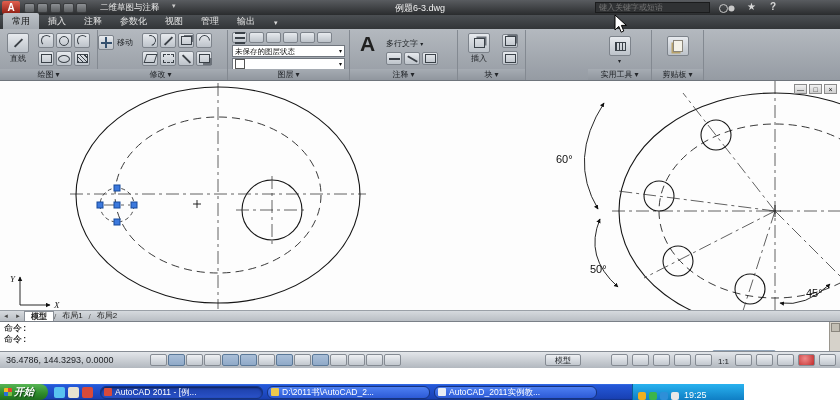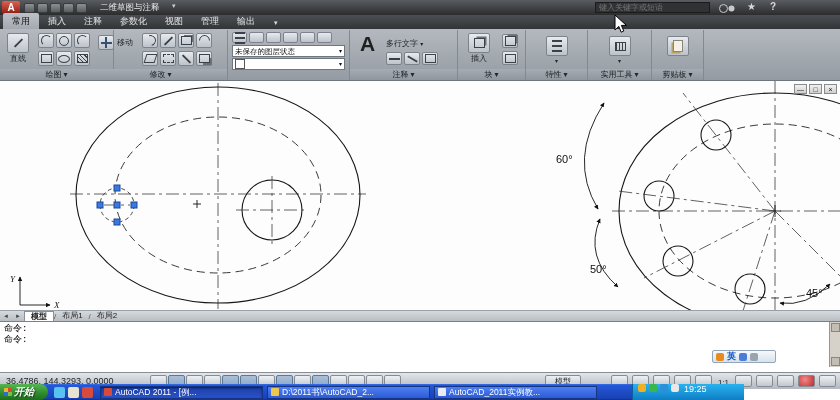--- a/index.html
+++ b/index.html
@@ -95,21 +95,21 @@
   .cmdscroll{position:absolute;right:0;top:0;width:10px;height:45px;background:#d6d2ca;
     border-left:1px solid #9a968e;}
   .cmdscroll i{position:absolute;left:1px;width:7px;height:7px;background:#c2beb4;border:1px solid #8a867e;}
   .imebar{position:absolute;right:64px;bottom:4px;width:64px;height:13px;
     background:linear-gradient(#f6f9fc,#d8e2ec);border:1px solid #93a6ba;border-radius:2px;
     display:flex;align-items:center;gap:3px;padding:0 3px;box-sizing:border-box;}
   .imebar .lang{font-size:9px;font-weight:bold;color:#0a56c2;line-height:11px;}
   .imeic{width:8px;height:8px;border-radius:2px;}
 
   
-  .statusbar{position:absolute;left:0;top:372px;width:840px;height:17px;
+  .statusbar{position:absolute;left:0;top:351px;width:840px;height:17px;
     background:linear-gradient(#e3e6ea,#b2b8bf);border-top:1px solid #878d95;box-sizing:border-box;}
   .coords{position:absolute;left:6px;top:3px;font-size:9px;color:#1c1f23;}
   .toggles{position:absolute;left:150px;top:2px;display:flex;gap:1px;}
   .sbtn{width:17px;height:12px;background:linear-gradient(#eef0f3,#c2c8cf);
     border:1px solid #858b93;border-radius:2px;box-sizing:border-box;}
   .sbtn.pressed{background:linear-gradient(#aabfd8,#8fa9c8);border-color:#5a7898;}
   .modelbtn{position:absolute;left:545px;top:2px;width:36px;height:12px;
     background:linear-gradient(#eef0f3,#c2c8cf);border:1px solid #858b93;border-radius:2px;
     font-size:8px;text-align:center;line-height:11px;color:#1c1f23;box-sizing:border-box;}
   .srights{position:absolute;right:4px;top:2px;display:flex;gap:4px;align-items:flex-end;}
@@ -118,69 +118,70 @@
   
   .taskbar{position:absolute;left:0;top:384px;width:744px;height:16px;
     background:linear-gradient(#3a71e8 0%,#2458d8 8%,#1941b4 90%,#12307f 100%);}
   .startbtn{position:absolute;left:0;top:0;width:48px;height:16px;
     background:linear-gradient(#57b554,#2e8b2b 60%,#1f6d1e);border-radius:0 8px 8px 0;
     color:#fff;font-weight:bold;font-style:italic;font-size:10px;line-height:16px;
     text-align:center;text-shadow:1px 1px 1px #14401a;}
   .flag{position:absolute;left:4px;top:4px;width:8px;height:8px;
     background:conic-gradient(#e2422e 0 25%,#7bc043 0 50%,#2a6fd8 0 75%,#f2b824 0);border-radius:1px;}
   .ql{position:absolute;top:2.5px;width:11px;height:11px;border-radius:2px;}
-  .task{position:absolute;top:1.5px;height:13px;width:163px;border-radius:0;
+  .task{position:absolute;top:1.5px;height:13px;width:163px;border-radius:6px;
     background:linear-gradient(#4d80f2,#2d5ad6);border:1px solid #16347f;
     color:#fff;font-size:8.5px;line-height:12px;padding:0 3px;box-sizing:border-box;
     white-space:nowrap;overflow:hidden;display:flex;align-items:center;gap:3px;}
   .task.active{background:linear-gradient(#1c3fa8,#2a52c8);box-shadow:inset 0 1px 2px #0c1f55;}
   .tico{width:8px;height:8px;border-radius:1px;flex:0 0 auto;}
   .tray{position:absolute;right:0;top:0;width:112px;height:16px;
     background:linear-gradient(#29b2ef,#0f7ec4);border-left:1px solid #0a5f96;
-    display:flex;align-items:flex-start;gap:3px;padding-left:5px;box-sizing:border-box;}
+    display:flex;align-items:flex-end;gap:3px;padding-left:5px;box-sizing:border-box;}
   .trayic{width:8px;height:8px;border-radius:2px;}
   .time{color:#fff;font-size:9px;margin-left:2px;}
 
   
   .cursor{position:absolute;left:614px;top:14px;z-index:50;}
 </style>
 </head>
 <body>
 
 <div class="screen">
 
   <div class="titlebar">
     <div class="logo">A</div>
     <div class="ticon" style="left:24px"></div>
     <div class="ticon" style="left:37px"></div>
     <div class="ticon" style="left:50px"></div>
     <div class="ticon" style="left:63px"></div>
     <div class="ticon" style="left:76px"></div>
     <div class="workspace">二维草图与注释</div>
     <div class="ws-drop">▾</div>
+    <div class="filename">例题6-3.dwg</div>
     <input class="search" placeholder="键入关键字或短语" style="">
     <div class="binoc"></div>
     <div class="tstar">★</div>
     <div class="thelp">?</div>
   </div>
 
   <div class="tabrow">
     <div class="tab active">常用</div>
     <div class="tab">插入</div>
     <div class="tab">注释</div>
     <div class="tab">参数化</div>
     <div class="tab">视图</div>
     <div class="tab">管理</div>
     <div class="tab">输出</div>
     <div class="ribmin">▾</div>
   </div>
 
   <div class="panels">
 
-    <div class="panel" style="left:0;width:114px">
+    <div class="panel" style="left:0;width:98px">
       <div class="bigbtn" style="left:4px;top:3px;width:28px">
         <span class="ib" style="position:static;width:22px;height:20px">
             <i class="s-line"></i>
           </span>
         <span>直线</span>
       </div>
       <div class="ib" style="left:38px;top:3px;width:16px;height:15px">
           <i class="s-arc"></i>
         </div>
       <div class="ib" style="left:56px;top:3px;width:16px;height:15px">
@@ -245,20 +246,21 @@
       <div class="ib" style="left:72px;top:2px;width:15px;height:11px"></div>
       <div class="ib" style="left:89px;top:2px;width:15px;height:11px"></div>
       <div class="combo" style="left:4px;top:15px;width:113px">
         <span>未保存的图层状态</span>
         <span style="font-size:6px">▾</span>
       </div>
       <div class="combo" style="left:4px;top:28px;width:113px">
         <span class="swatch"></span>
         <span style="font-size:6px">▾</span>
       </div>
+      <div class="plabel"><span>图层</span> <span>▾</span></div>
     </div>
 
     <div class="panel" style="left:350px;width:108px">
       <div class="bigA" style="position:absolute;left:10px;top:3px">A</div>
       <div style="position:absolute;left:36px;top:8px;font-size:8px;color:#1d2024">
         <span>多行文字</span> <span style="font-size:6px">▾</span>
       </div>
       <div class="ib" style="left:36px;top:22px;width:16px;height:13px">
           <i class="s-line" style="transform:none"></i>
         </div>
@@ -280,27 +282,20 @@
       </div>
       <div class="ib" style="left:44px;top:4px;width:16px;height:14px">
           <i class="s-cube"></i>
         </div>
       <div class="ib" style="left:44px;top:21px;width:16px;height:14px">
           <i class="s-rect"></i>
         </div>
       <div class="plabel"><span>块</span> <span>▾</span></div>
     </div>
 
-    <div class="panel" style="left:526px;width:62px">
-      <div class="ib" style="left:20px;top:6px;width:22px;height:20px">
-          <i class="s-bars"></i>
-        </div>
-      <div style="position:absolute;left:0;right:0;top:27px;text-align:center;font-size:6px;color:#23262a">▾</div>
-      <div class="plabel"><span>特性</span> <span>▾</span></div>
-    </div>
 
     <div class="panel" style="left:588px;width:64px">
       <div class="ib" style="left:21px;top:6px;width:22px;height:20px">
           <i class="s-rect" style="background:repeating-linear-gradient(90deg,#3a4148 0 1px,#0000 1px 3px)"></i>
         </div>
       <div style="position:absolute;left:0;right:0;top:27px;text-align:center;font-size:6px;color:#23262a">▾</div>
       <div class="plabel"><span>实用工具</span> <span>▾</span></div>
     </div>
 
     <div class="panel" style="left:652px;width:52px">

